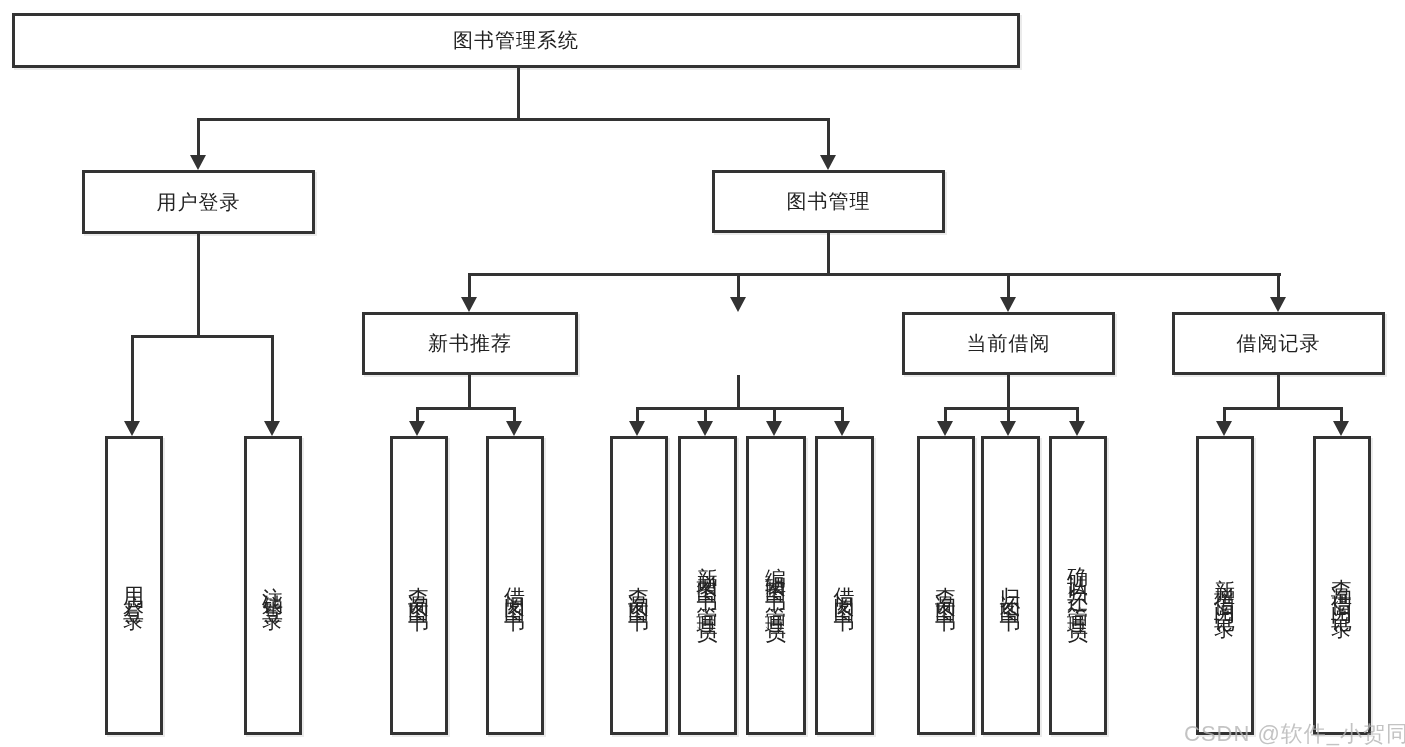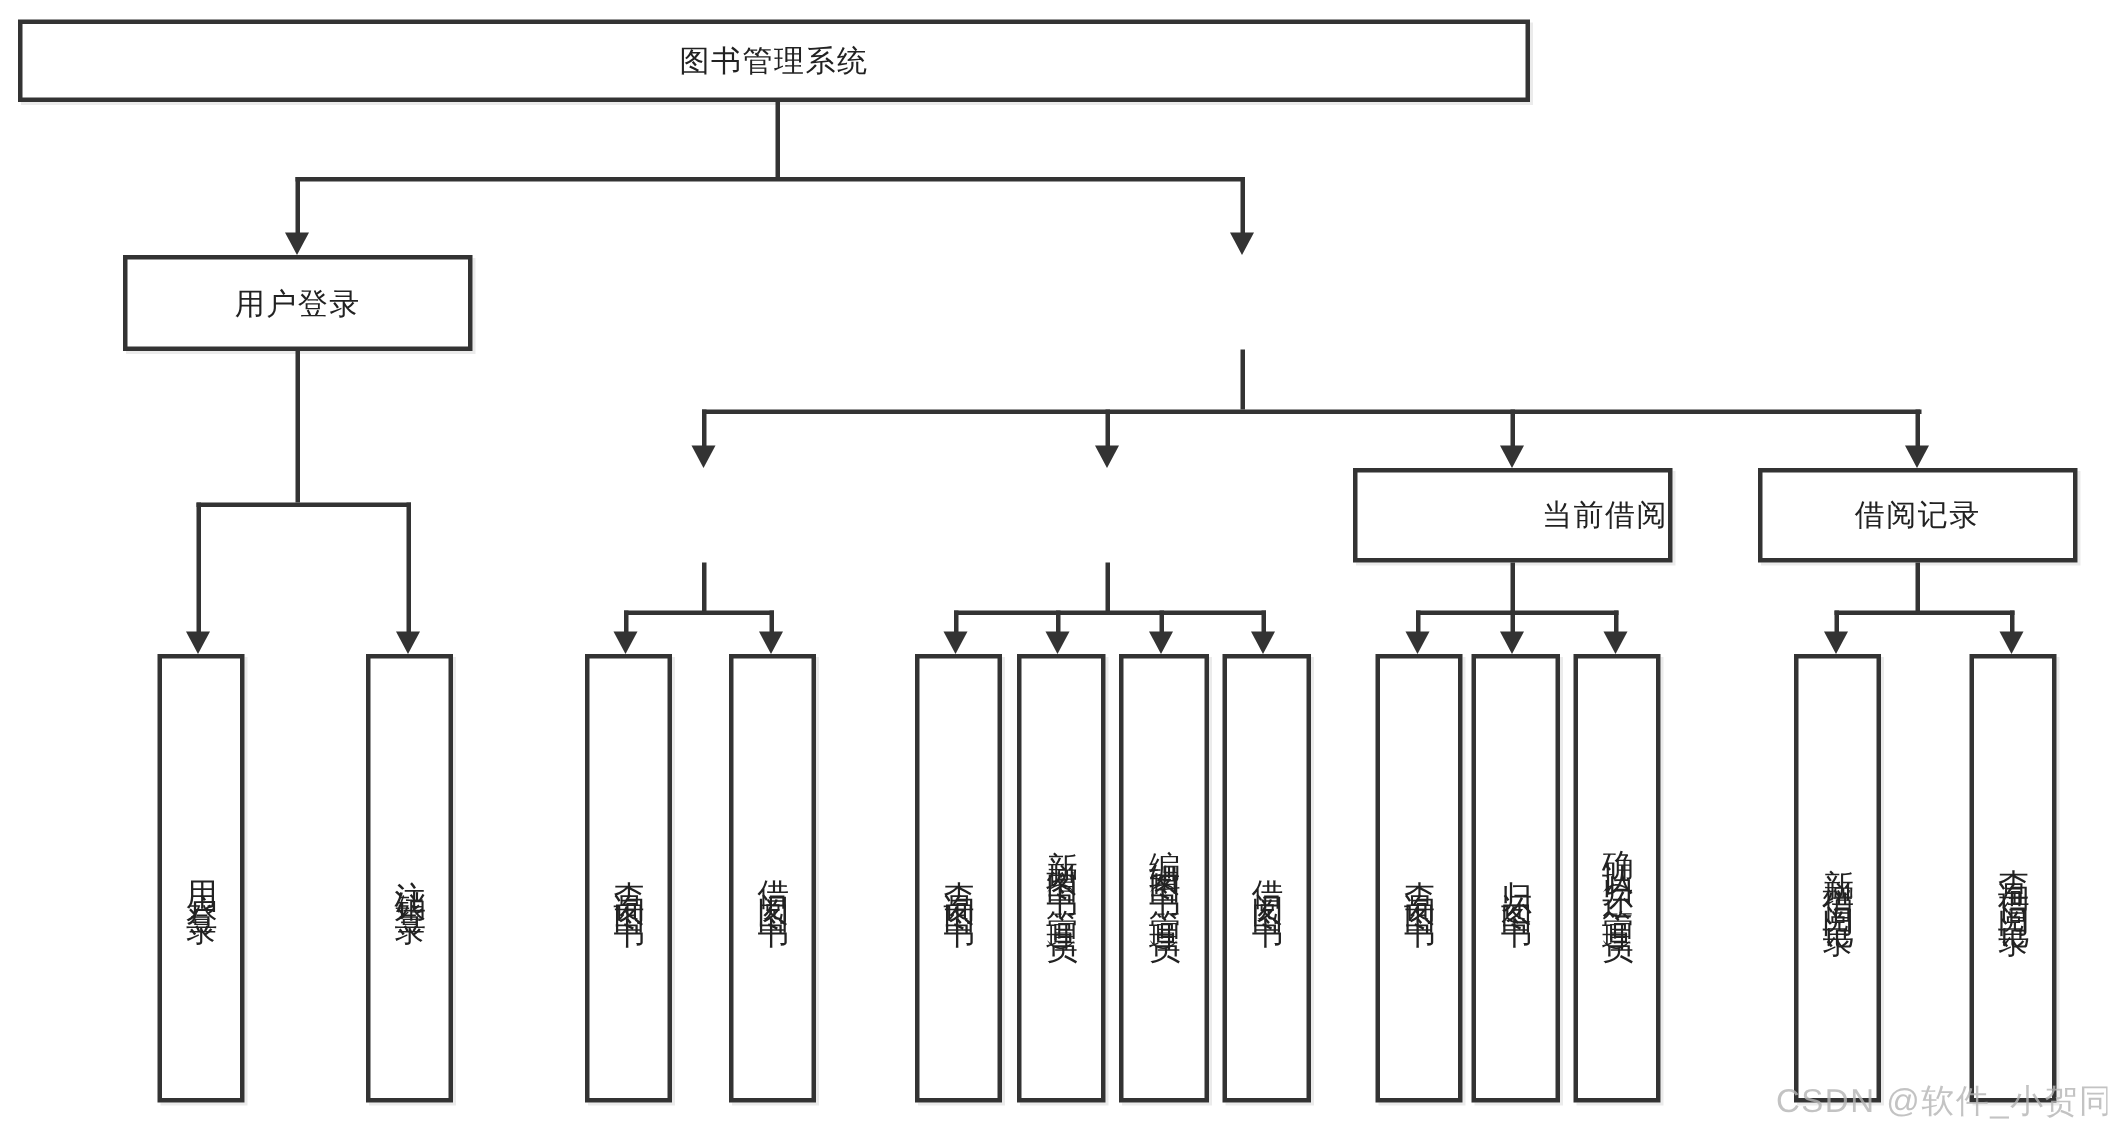--- a/index.html
+++ b/index.html
@@ -66,22 +66,28 @@
 
 <div id="stage">
 
   <div class="node" style="left:12px;top:13px;width:1008px;height:55px;">
     <span>图书管理系统</span>
   </div>
 
   <div class="node" style="left:82px;top:170px;width:233px;height:64px;">
     <span>用户登录</span>
   </div>
+  <div class="node" style="left:712px;top:170px;width:233px;height:63px;">
+    <span>图书管理</span>
+  </div>
 
-  <div class="node" style="left:902px;top:312px;width:213px;height:63px;justify-content:flex-end;">
+  <div class="node" style="left:362px;top:312px;width:216px;height:63px;">
+    <span>新书推荐</span>
+  </div>
+  <div class="node" style="left:902px;top:312px;width:213px;height:63px;">
     <span>当前借阅</span>
   </div>
   <div class="node" style="left:1172px;top:312px;width:213px;height:63px;">
     <span>借阅记录</span>
   </div>
 
   <div class="leaf" style="left:105px;width:58px;">
     <span>用户登录</span>
     </div>
   <div class="leaf" style="left:244px;width:58px;">

